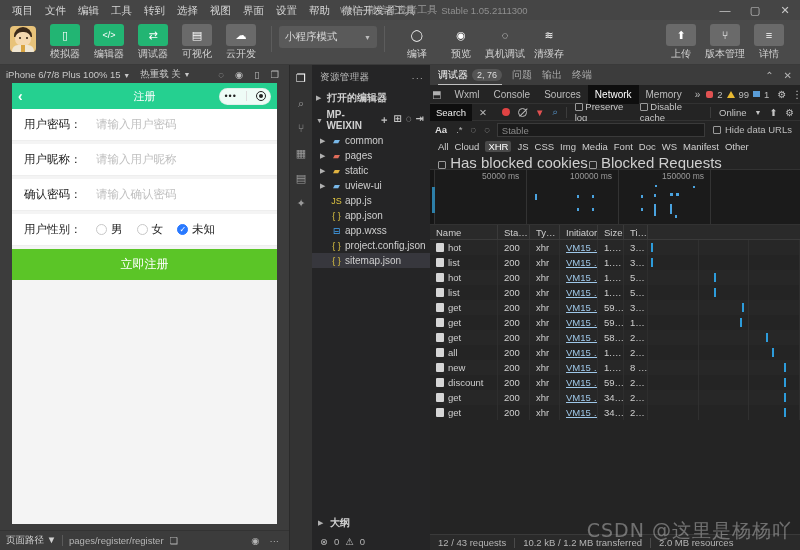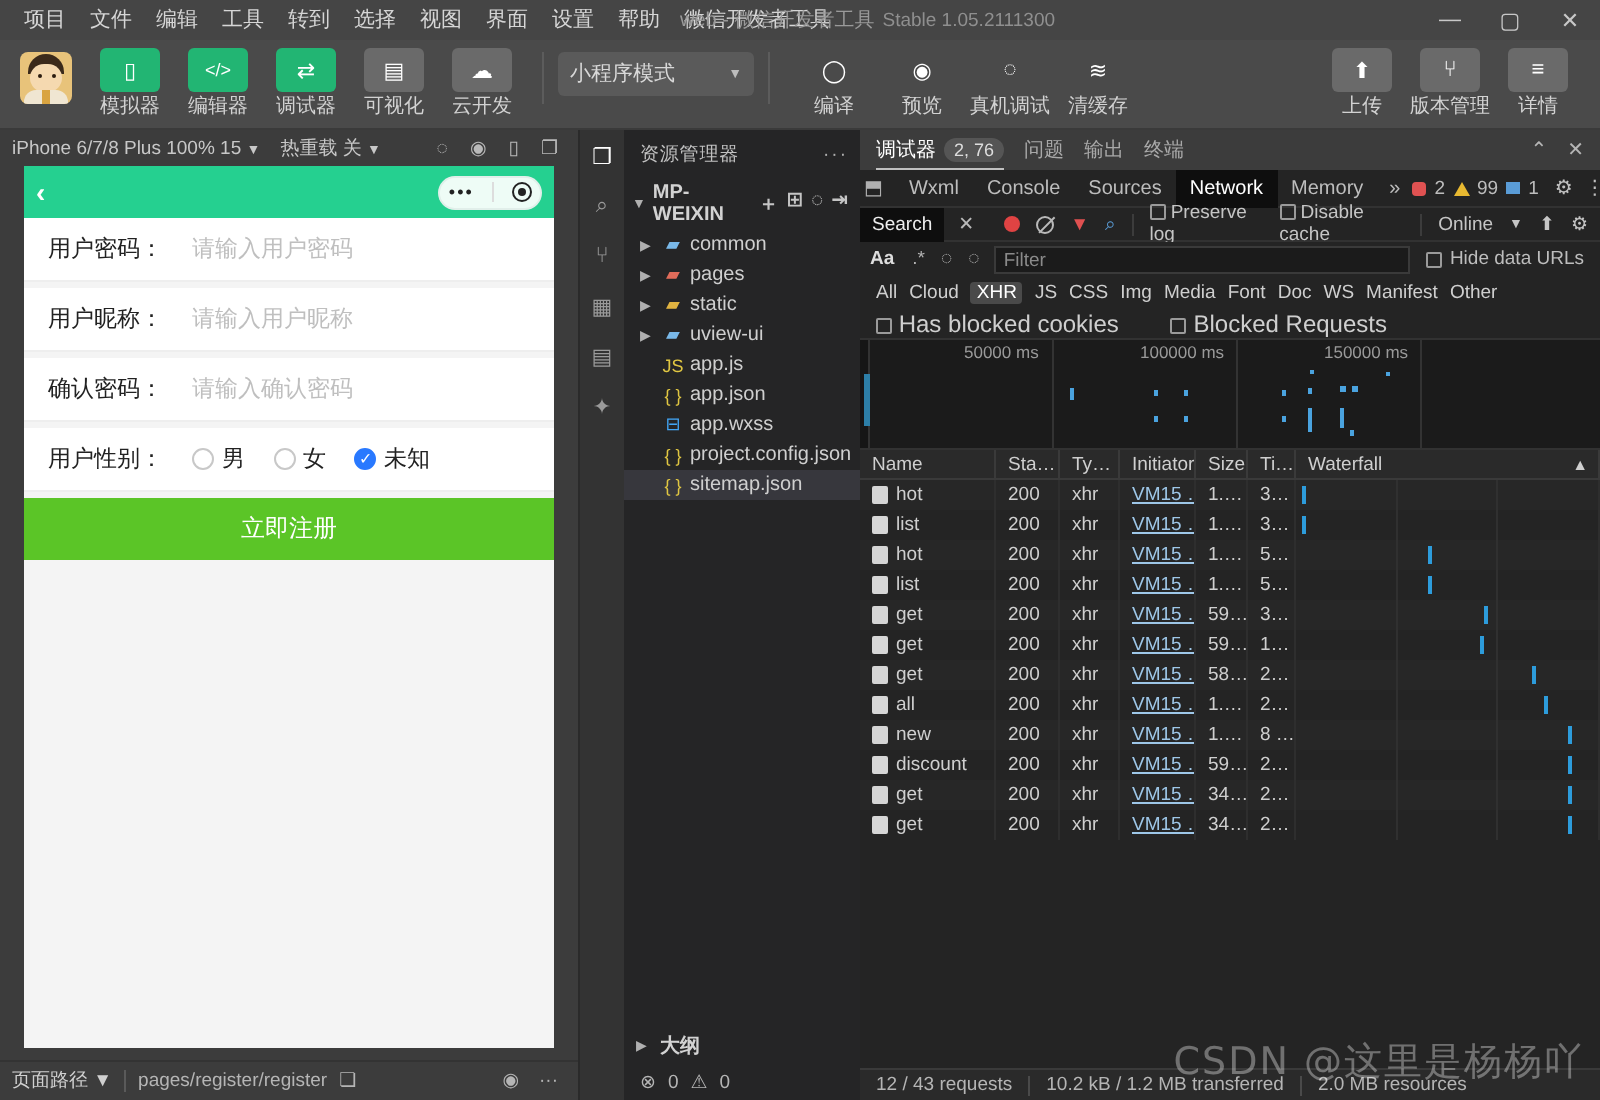--- a/index.html
+++ b/index.html
@@ -190,21 +190,21 @@
 
   .filters { display:flex; flex-direction:column; background:#242424; border-bottom:1px solid #323232;}
   .fl-r1 { height:17px; display:flex; align-items:center; font-size:9.5px; color:#bdbdbd;}
   .aa { padding:0 5px; font-weight:bold; color:#ddd;}
   .fl-r1 .ic { padding:0 4px; color:#b5b5b5;}
   .filter-input { flex:1 1 auto; height:14px; background:#1b1b1b; border:1px solid #3a3a3a;
                   color:#8a8a8a; font-size:9.5px; padding:0 4px; margin-left:3px; line-height:13px;}
   .fl-r1 .hide { display:flex; align-items:center; gap:4px; padding:0 8px; white-space:nowrap;}
   .fl-r2 { height:16px; display:flex; align-items:center; gap:6px; padding-left:8px; font-size:9.5px; color:#cfcfcf;}
   .fl-r2 .chip.sel { background:#4a4a4a; border-radius:2px; padding:0 3px; color:#fff;}
-  .fl-r3 { height:15px; display:flex; align-items:flex-end; gap:26px; padding-left:8px; font-size:12px; color:#cfcfcf;}
+  .fl-r3 { height:15px; display:flex; align-items:flex-start; gap:1px; padding-left:8px; font-size:15px; color:#cfcfcf;}
 
   .overview { height:55px; flex:0 0 55px; background:#1b1b1b; position:relative; border-bottom:1px solid #323232;
               display:flex; overflow:hidden;}
   .ov-lbl { position:absolute; top:1px; font-size:8.5px; color:#9a9a9a;}
   .ov-div { position:absolute; top:0; bottom:0; width:1px; background:#333;}
   .ov-left { position:absolute; left:0; top:0; bottom:0; width:5px; background:#161616; border-right:1px solid #333;}
   .dotmark { position:absolute; width:2px; height:3px; background:#4aa3df;}
 
   .table-head {
     height:15px; flex:0 0 15px; background:#2a2a2a; display:flex; align-items:center;
@@ -361,20 +361,21 @@
           <span>◉</span>
           <span>▯</span>
           <span>❐</span>
         </span>
       </div>
 
       <div class="phone-wrap">
         <div class="phone">
           <div class="nav">
             <span class="nav-back">‹</span>
+            <span class="nav-title">注册</span>
             <span class="capsule">
               <span class="dots">•••</span>
               <span class="div"></span>
               <span class="tgt"></span>
             </span>
           </div>
 
           <div class="form">
             <div class="frow">
               <span class="flab">用户密码：</span>
@@ -433,20 +434,24 @@
         <span class="ai">▦</span>
         <span class="ai">▤</span>
         <span class="ai">✦</span>
       </div>
       <div class="exp">
         <div class="exp-title">
           <span>资源管理器</span>
           <span class="dots">···</span>
         </div>
         <div class="exp-sec">
+          <span class="tw">▶</span>
+          <span>打开的编辑器</span>
+        </div>
+        <div class="exp-sec">
           <span class="tw">▼</span>
           <span>MP-WEIXIN</span>
           <span class="tools">
             <span>＋</span>
             <span>⊞</span>
             <span>◌</span>
             <span>⇥</span>
           </span>
         </div>
         <div class="tree">
@@ -577,21 +582,21 @@
           <span>⚙</span>
         </span>
       </div>
 
       <div class="filters">
         <div class="fl-r1">
           <span class="aa">Aa</span>
           <span class="ic">.*</span>
           <span class="ic">◌</span>
           <span class="ic">◌</span>
-          <span class="filter-input">Filter</span>
+          <span class="filter-input">Stable</span>
           <span class="hide">
             <span class="cbx"></span>
             <span>Hide data URLs</span>
           </span>
         </div>
         <div class="fl-r2">
           <span class="chip">All</span>
           <span class="chip">Cloud</span>
           <span class="chip sel">XHR</span>
           <span class="chip">JS</span>
@@ -642,24 +647,20 @@
         <div class="dotmark" style="left:245px;top:45px"></div>
       </div>
 
       <div class="table-head">
         <div class="th" style="width:68px">Name</div>
         <div class="th" style="width:32px">Sta…</div>
         <div class="th" style="width:30px">Ty…</div>
         <div class="th" style="width:38px">Initiator</div>
         <div class="th" style="width:26px">Size</div>
         <div class="th" style="width:24px">Ti…</div>
-        <div class="th" style="flex:1;display:flex;align-items:center">
-          <span>Waterfall</span>
-          <span style="margin-left:auto;padding-right:5px;font-size:8px">▲</span>
-        </div>
       </div>
 
       <div class="rows" id="rows">
           <div class="trow">
             <div class="td name" style="width: 68px;">
               <span class="fileic"></span>
               <span>hot</span>
             </div>
             <div class="td" style="width: 32px;">200</div>
             <div class="td" style="width: 30px;">xhr</div>

